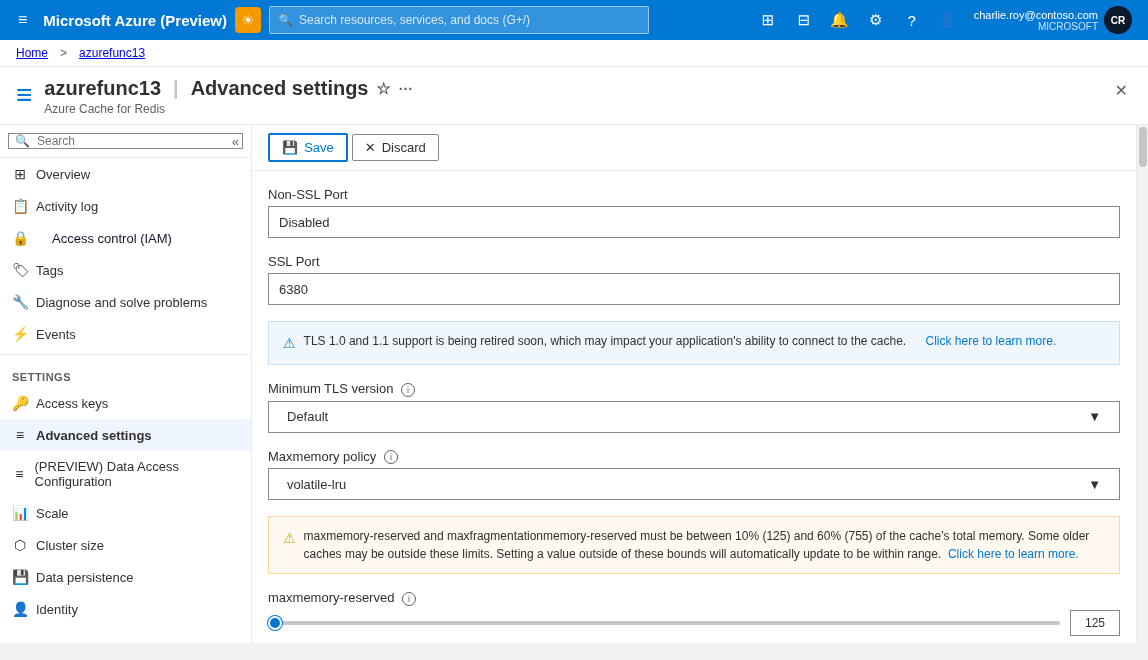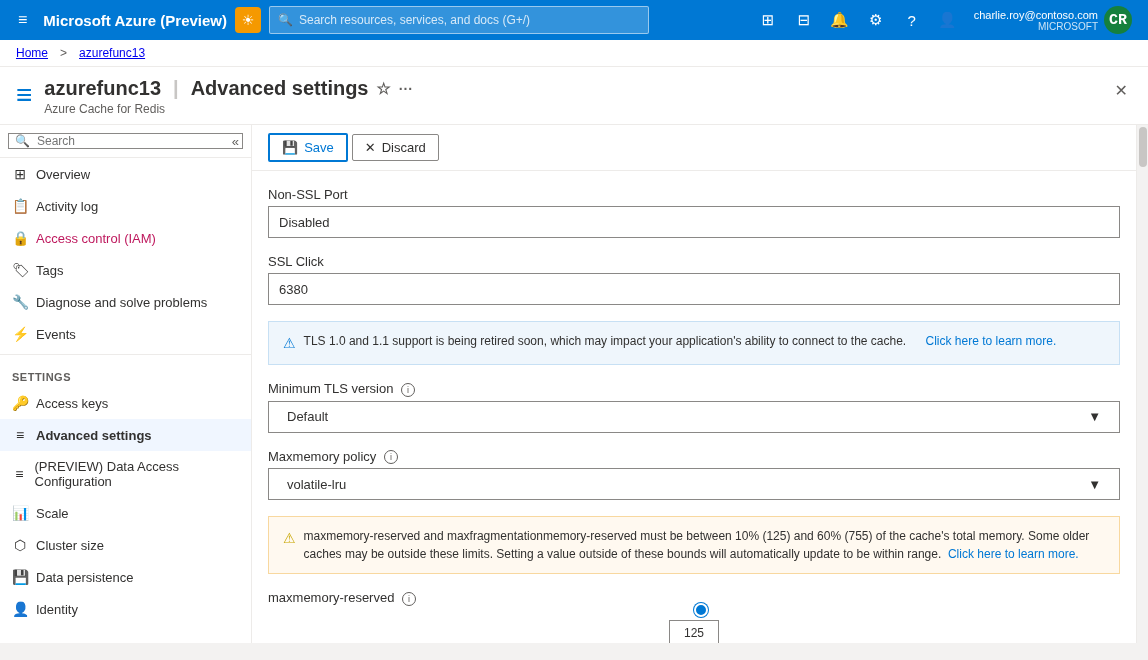--- a/index.html
+++ b/index.html
@@ -44,23 +44,23 @@
       color: white; cursor: pointer; font-size: 15px;
       border-radius: 2px;
     }
     .topbar-user {
       display: flex; align-items: center; gap: 6px;
       color: white; font-size: 11px; cursor: pointer;
       padding: 0 6px;
     }
     .topbar-avatar {
       width: 28px; height: 28px; border-radius: 50%;
-      background: #15803d;
+      background: #0f172a;
       display: flex; align-items: center; justify-content: center;
-      color: white; font-size: 15px; font-weight: 600; font-family: Liberation Mono, monospace;
+      color: white; font-size: 10px; font-weight: 600;
     }
 
     
     .breadcrumb {
       background: white;
       padding: 6px 16px;
       font-size: 12px;
       color: #0078d4;
       display: flex; gap: 12px; align-items: center;
       border-bottom: 1px solid #edebe9;
@@ -230,21 +230,20 @@
       border-color: #f8d89f;
     }
     .alert-icon { font-size: 14px; flex-shrink: 0; margin-top: 1px; }
     .alert-link { color: #0078d4; text-decoration: none; cursor: pointer; }
 
     .slider-row {
       display: flex;
       align-items: center;
       gap: 10px;
       margin-bottom: 4px;
-      flex-direction: column;
     }
     .slider-track {
       flex: 1;
       height: 4px;
       background: #c8c6c4;
       border-radius: 2px;
       position: relative;
     }
     .slider-thumb {
       width: 14px; height: 14px;
@@ -356,21 +355,21 @@
     <div class="nav-item">
       <span class="nav-item-icon">⊞</span>
       <span>Overview</span>
     </div>
     <div class="nav-item">
       <span class="nav-item-icon">📋</span>
       <span>Activity log</span>
     </div>
     <div class="nav-item">
       <span class="nav-item-icon">🔒</span>
-      <span style="color:#be185d;">Access control (IAM)</span>
+      <span style="color:#0f172a;margin-left:16px;">Access control (IAM)</span>
     </div>
     <div class="nav-item">
       <span class="nav-item-icon">🏷</span>
       <span>Tags</span>
     </div>
     <div class="nav-item">
       <span class="nav-item-icon">🔧</span>
       <span>Diagnose and solve problems</span>
     </div>
     <div class="nav-item">
@@ -429,21 +428,21 @@
     </div>
 
     <div class="content-scroll">
 
       <div class="field-group">
         <div class="field-label">Non-SSL Port</div>
         <input class="field-input" type="text" value="Disabled" style="">
       </div>
 
       <div class="field-group">
-        <div class="field-label">SSL Click</div>
+        <div class="field-label">SSL Port</div>
         <input class="field-input" type="text" value="6380" style="">
       </div>
 
       <div class="alert-box">
         <span class="alert-icon" style="color:#0078d4;">⚠</span>
         <span>TLS 1.0 and 1.1 support is being retired soon, which may impact your application's ability to connect to the cache.</span>
         &nbsp;<a class="alert-link">Click here to learn more.</a>
       </div>
 
       <div class="field-group">

